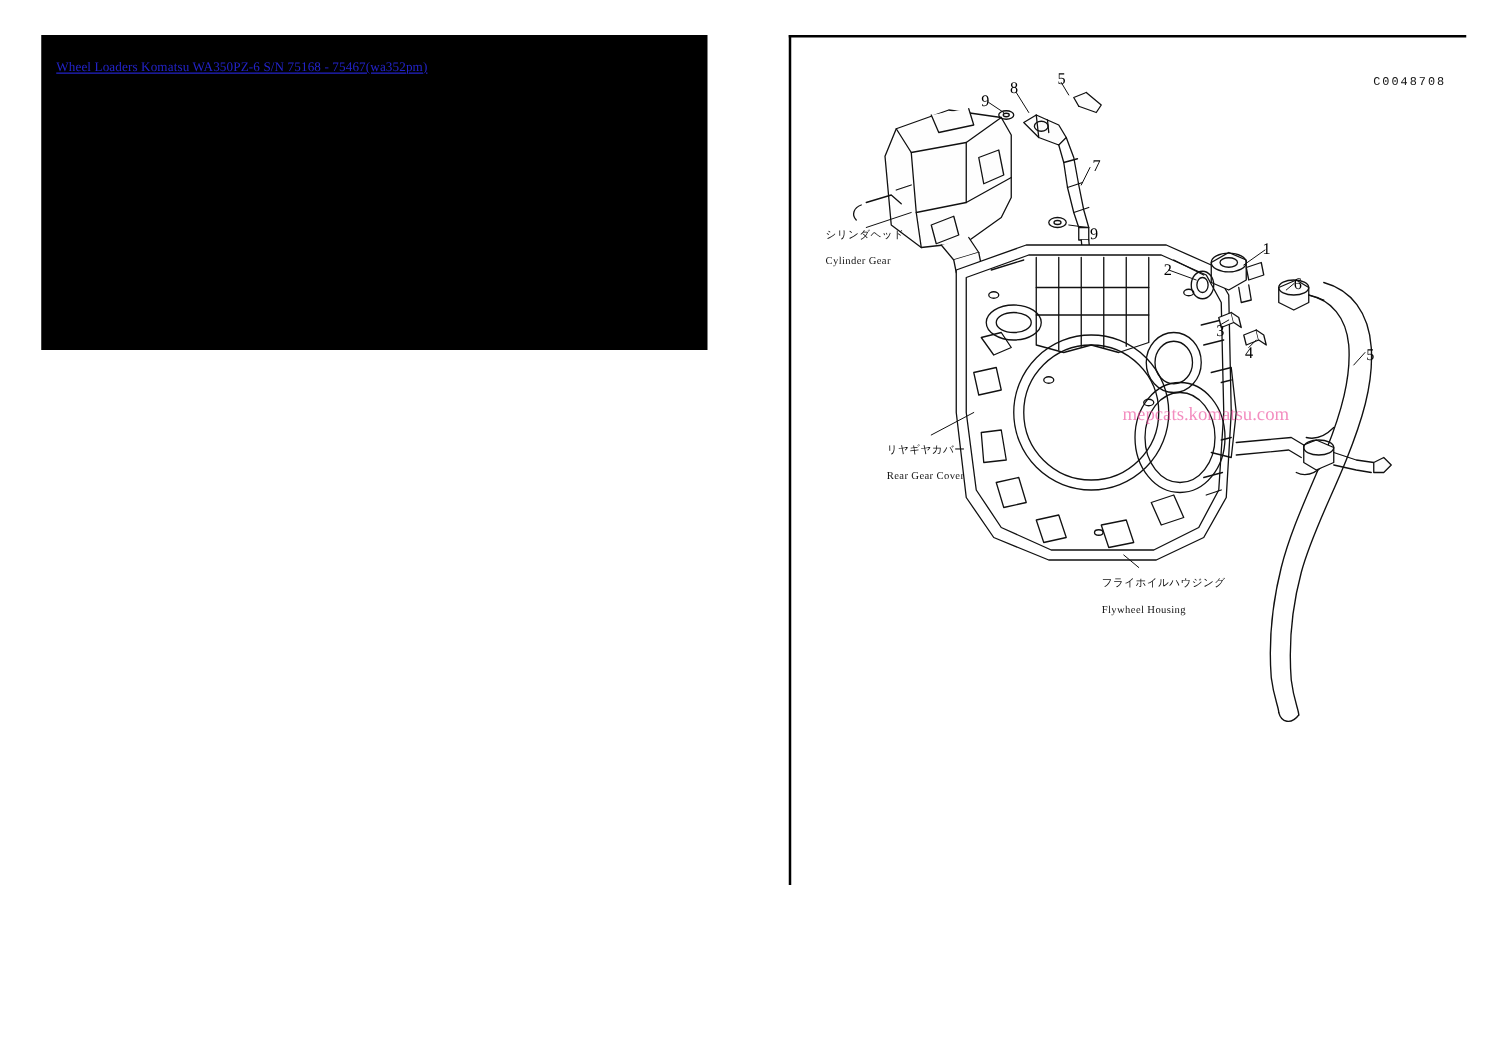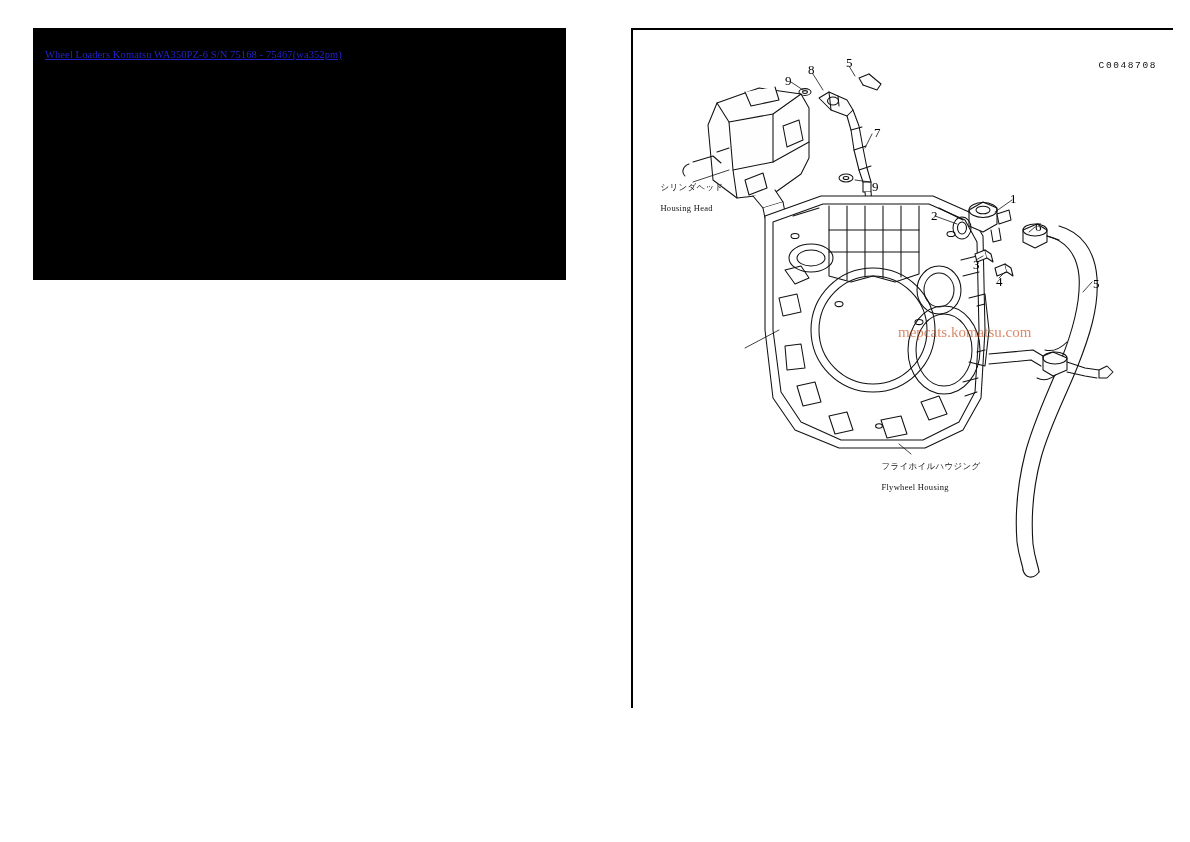--- a/index.html
+++ b/index.html
@@ -83,21 +83,21 @@
     line-height: 1.25;
     white-space: pre;
     letter-spacing: 0.3px;
   }
   #watermark {
     position: absolute;
     left: 265px;
     top: 294px;
     font-family: "Liberation Serif", serif;
     font-size: 15px;
-    color: #c2410c;
+    color: #ec4899;
     opacity: 0.62;
     white-space: nowrap;
   }
   svg.art {
     position: absolute;
     left: 0;
     top: 0;
     width: 542px;
     height: 680px;
     pointer-events: none;
@@ -267,21 +267,25 @@
       <div class="callout" style="left:239px; top:150px;">9</div>
       <div class="callout" style="left:377px; top:162px;">1</div>
       <div class="callout" style="left:298px; top:179px;">2</div>
       <div class="callout" style="left:402px; top:190px;">6</div>
       <div class="callout" style="left:340px; top:228px;">3</div>
       <div class="callout" style="left:363px; top:245px;">4</div>
       <div class="callout" style="left:460px; top:247px;">5</div>
 
       <div class="partlabel" style="left:8px; top:141px;">
         <span>シリンダヘッド</span><br>
-        <span>Housing Head</span>
+        <span>Cylinder Gear</span>
+      </div>
+      <div class="partlabel" style="left:57px; top:313px;">
+        <span>リヤギヤカバー</span><br>
+        <span>Rear Gear Cover</span>
       </div>
       <div class="partlabel" style="left:229px; top:420px;">
         <span>フライホイルハウジング</span><br>
         <span>Flywheel Housing</span>
       </div>
 
       <div id="watermark">mepcats.komatsu.com</div>
 
     </div>
   </div>

